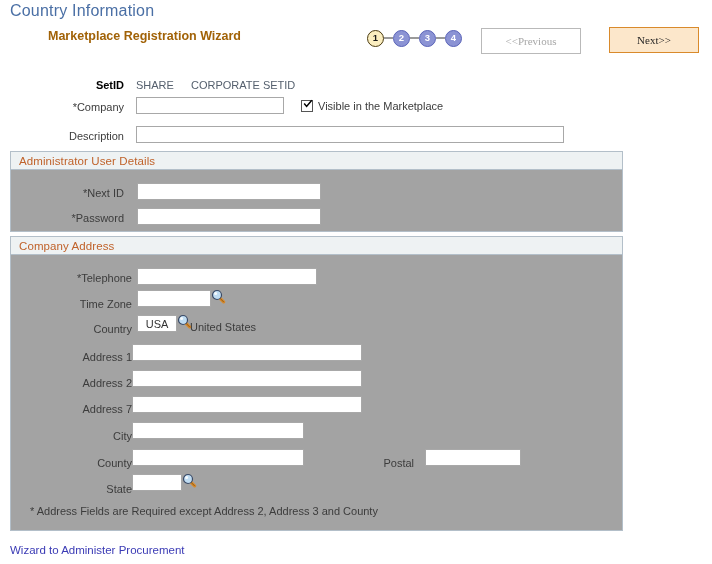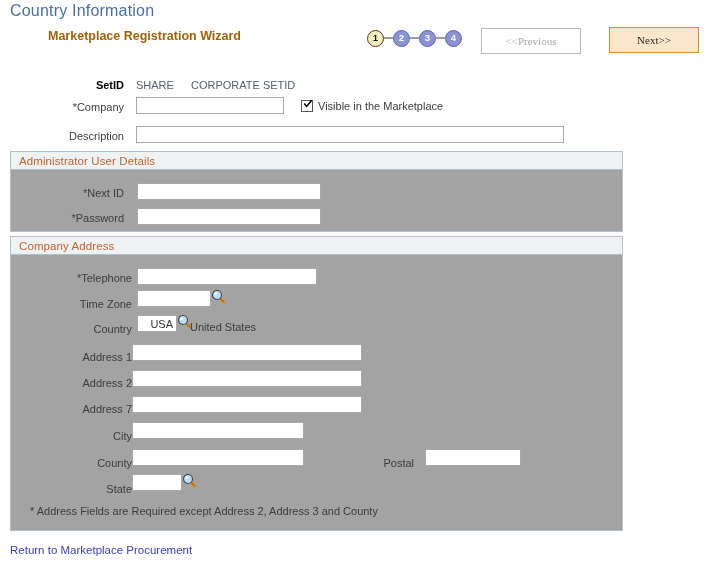--- a/index.html
+++ b/index.html
@@ -121,21 +121,21 @@
     height: 17px;
     background: #ffffff;
     border: 1px solid #a8a8a8;
     font-family: "Liberation Sans", sans-serif;
     font-size: 11px;
     color: #333;
     padding: 0 3px;
     line-height: 15px;
     outline: none;
   }
-  .inp.small-val { text-align: right; }
+  .inp.small-val { text-align: center; }
 
   
   #visible-checkbox {
     position: absolute;
     left: 301px; top: 100px;
     width: 12px; height: 12px;
     box-sizing: border-box;
     border: 1px solid #555;
     background: #fff;
   }
@@ -301,13 +301,13 @@
   <svg width="15" height="15" viewBox="0 0 15 15">
     <line x1="7.5" y1="7.8" x2="12.6" y2="12.9" stroke="#d98a2b" stroke-width="3.2" stroke-linecap="round"></line>
     <line x1="7.5" y1="7.8" x2="12.6" y2="12.9" stroke="#8a5a1a" stroke-width="1" stroke-linecap="round"></line>
     <circle cx="6" cy="6" r="4.5" fill="#bfdcf2" stroke="#3a4a66" stroke-width="1.2"></circle>
     <circle cx="4.6" cy="4.6" r="1.5" fill="#ffffff" opacity="0.85"></circle>
   </svg>
 </span>
 
 <div id="address-note">* Address Fields are Required except Address 2, Address 3 and County</div>
 
-<a id="return-link" href="#">Return to Marketplace Procurement</a>
+<a id="return-link" href="#">Wizard to Administer Procurement</a>
 
 </body></html>

